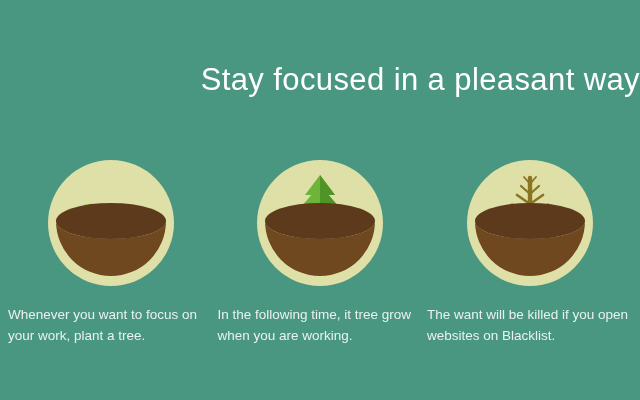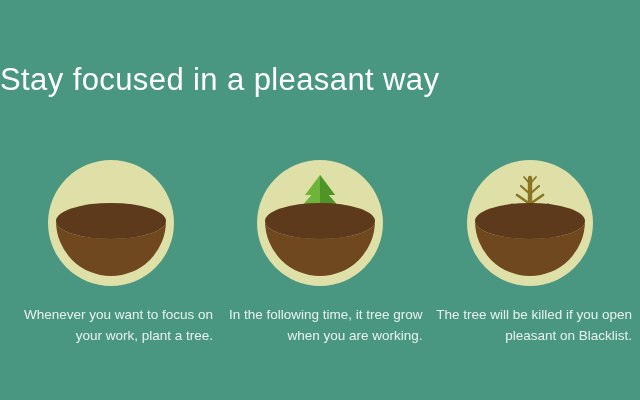--- a/index.html
+++ b/index.html
@@ -18,21 +18,21 @@
     width: 640px;
     height: 400px;
     background: #4a9781;
     box-sizing: border-box;
   }
   #headline {
     position: absolute;
     top: 60px;
     left: 0;
     width: 640px;
-    text-align: left;
+    text-align: right;
     color: #ffffff;
     font-size: 31px;
     font-weight: 300;
     letter-spacing: 0.4px;
     line-height: 40px;
     white-space: nowrap;
   }
   #cards {
     position: absolute;
     top: 160px;
@@ -60,21 +60,21 @@
     overflow: hidden;
   }
   .icon-circle svg {
     display: block;
     width: 126px;
     height: 126px;
   }
   .caption {
     margin-top: 18px;
     width: 205px;
-    text-align: right;
+    text-align: left;
     color: #e9f2ee;
     font-size: 13.5px;
     font-weight: 400;
     line-height: 21px;
   }
 </style>
 </head>
 <body>
 
 <div id="promo-slide">
@@ -142,17 +142,17 @@
             <path d="M63 34 L72 26" stroke-width="2.2"></path>
 
             <path d="M63 24 L57 17" stroke-width="1.8"></path>
             <path d="M63 24 L69 17" stroke-width="1.8"></path>
           </g>
 
           <path d="M8 61 A55 18 0 0 0 118 61 A55 55 0 0 1 8 61 Z" fill="#70481f"></path>
           <ellipse cx="63" cy="61" rx="55" ry="18" fill="#5d3a1b"></ellipse>
         </svg>
       </div>
-      <div class="caption">The tree will be killed if you open pleasant on Blacklist.</div>
+      <div class="caption">The want will be killed if you open websites on Blacklist.</div>
     </div>
 
   </div>
 </div>
 
 </body></html>

